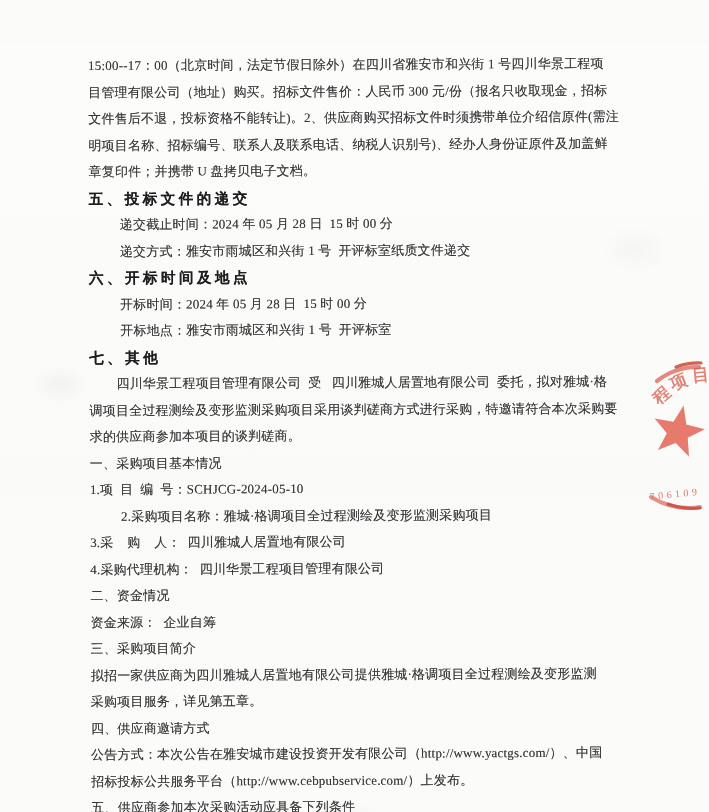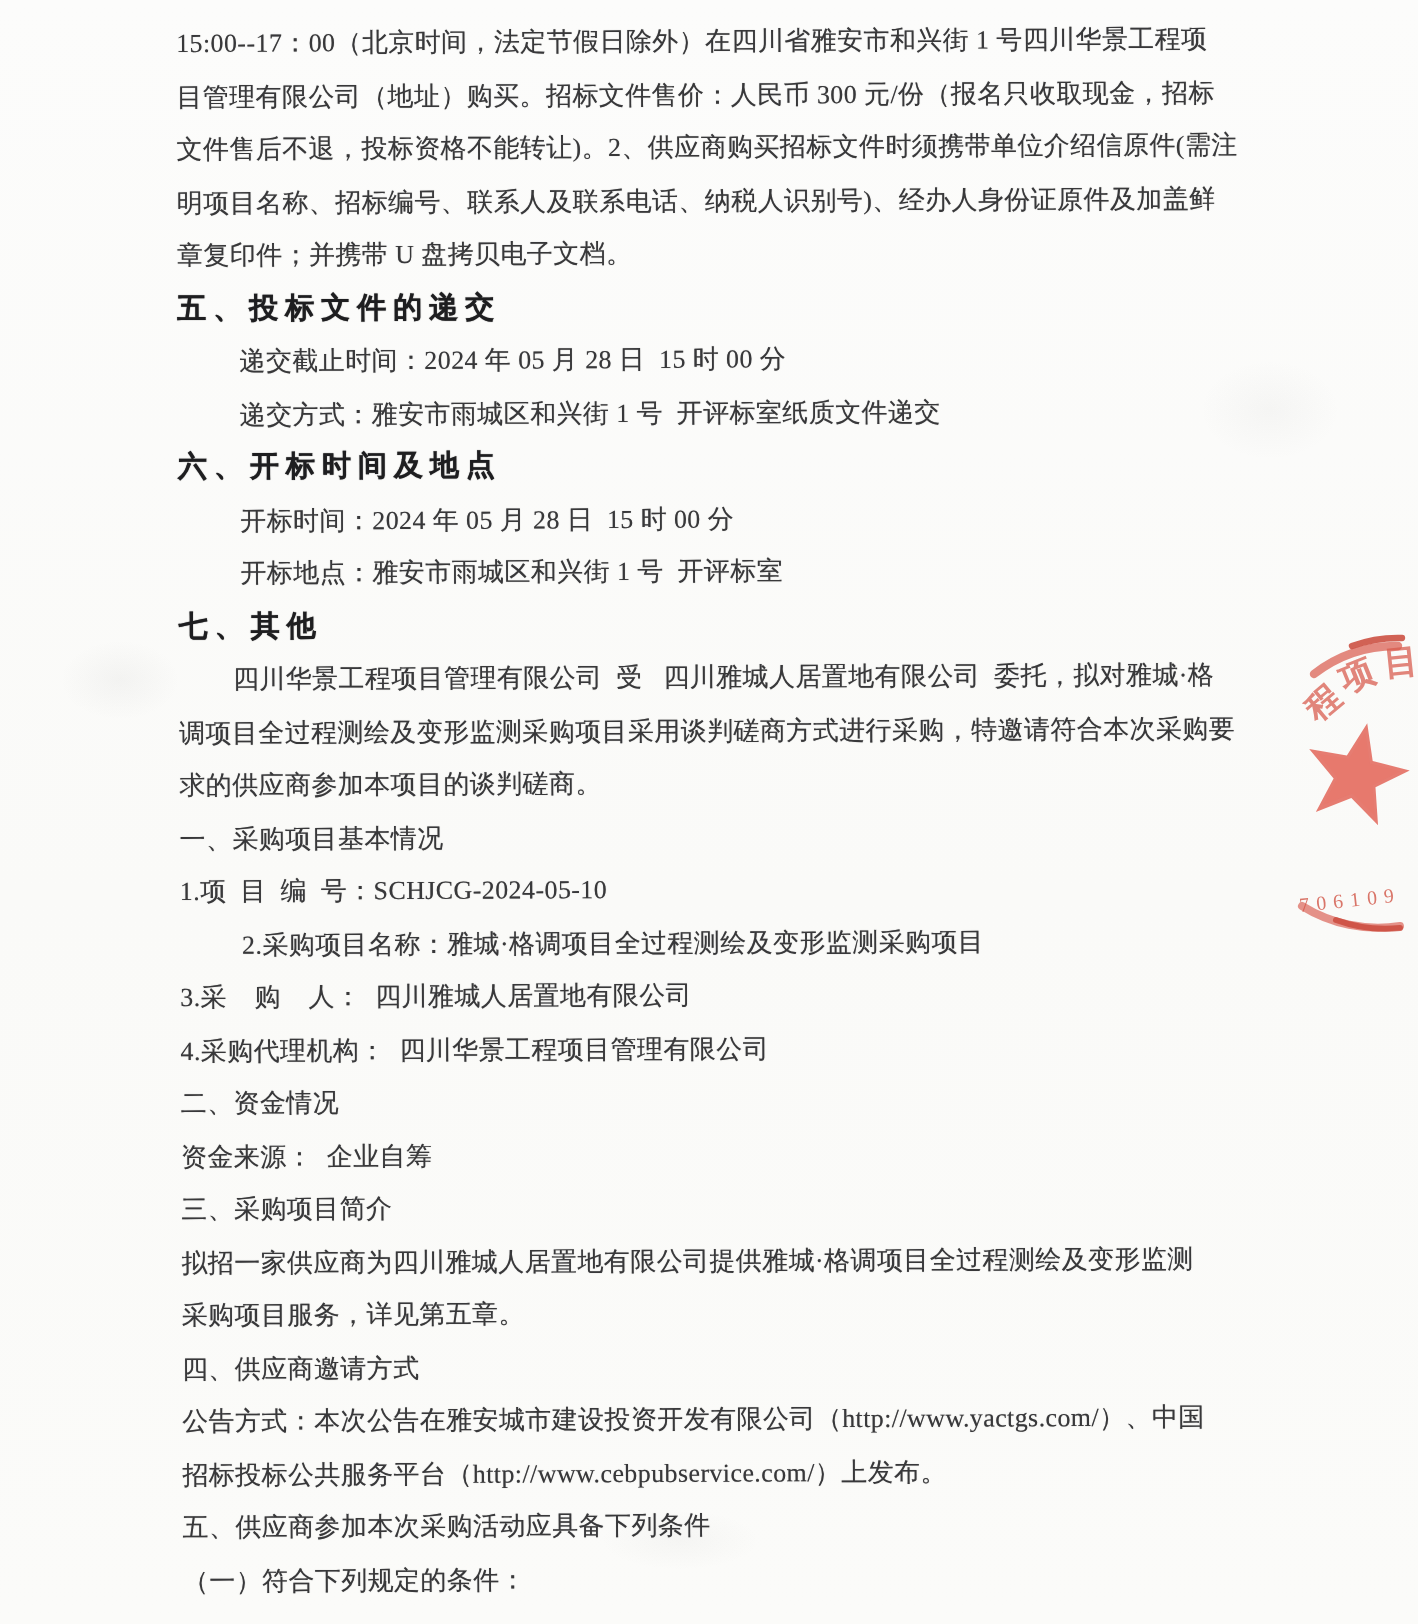--- a/index.html
+++ b/index.html
@@ -6,20 +6,21 @@
   body {
     width: 709px; height: 812px;
     background: #fbfbfa;
     overflow: hidden;
     position: relative;
     font-family: "Liberation Serif", "DejaVu Serif", serif;
   }
   .page {
     position: absolute; inset: 0;
     background: linear-gradient(180deg, #fcfcfb 0%, #fafaf8 55%, #fbfbf9 100%);
+    margin-top: 44px;
   }
   
   .stain { position: absolute; border-radius: 50%; pointer-events: none; }
   .stain.s1 { left: 30px; top: 320px; width: 60px; height: 40px;
     background: radial-gradient(ellipse, rgba(120,120,120,0.06), rgba(0,0,0,0) 70%); }
   .stain.s2 { left: 600px; top: 180px; width: 70px; height: 50px;
     background: radial-gradient(ellipse, rgba(130,130,130,0.05), rgba(0,0,0,0) 70%); }
   .stain.s3 { left: 300px; top: 755px; width: 80px; height: 30px;
     background: radial-gradient(ellipse, rgba(130,130,130,0.05), rgba(0,0,0,0) 70%); }
 

